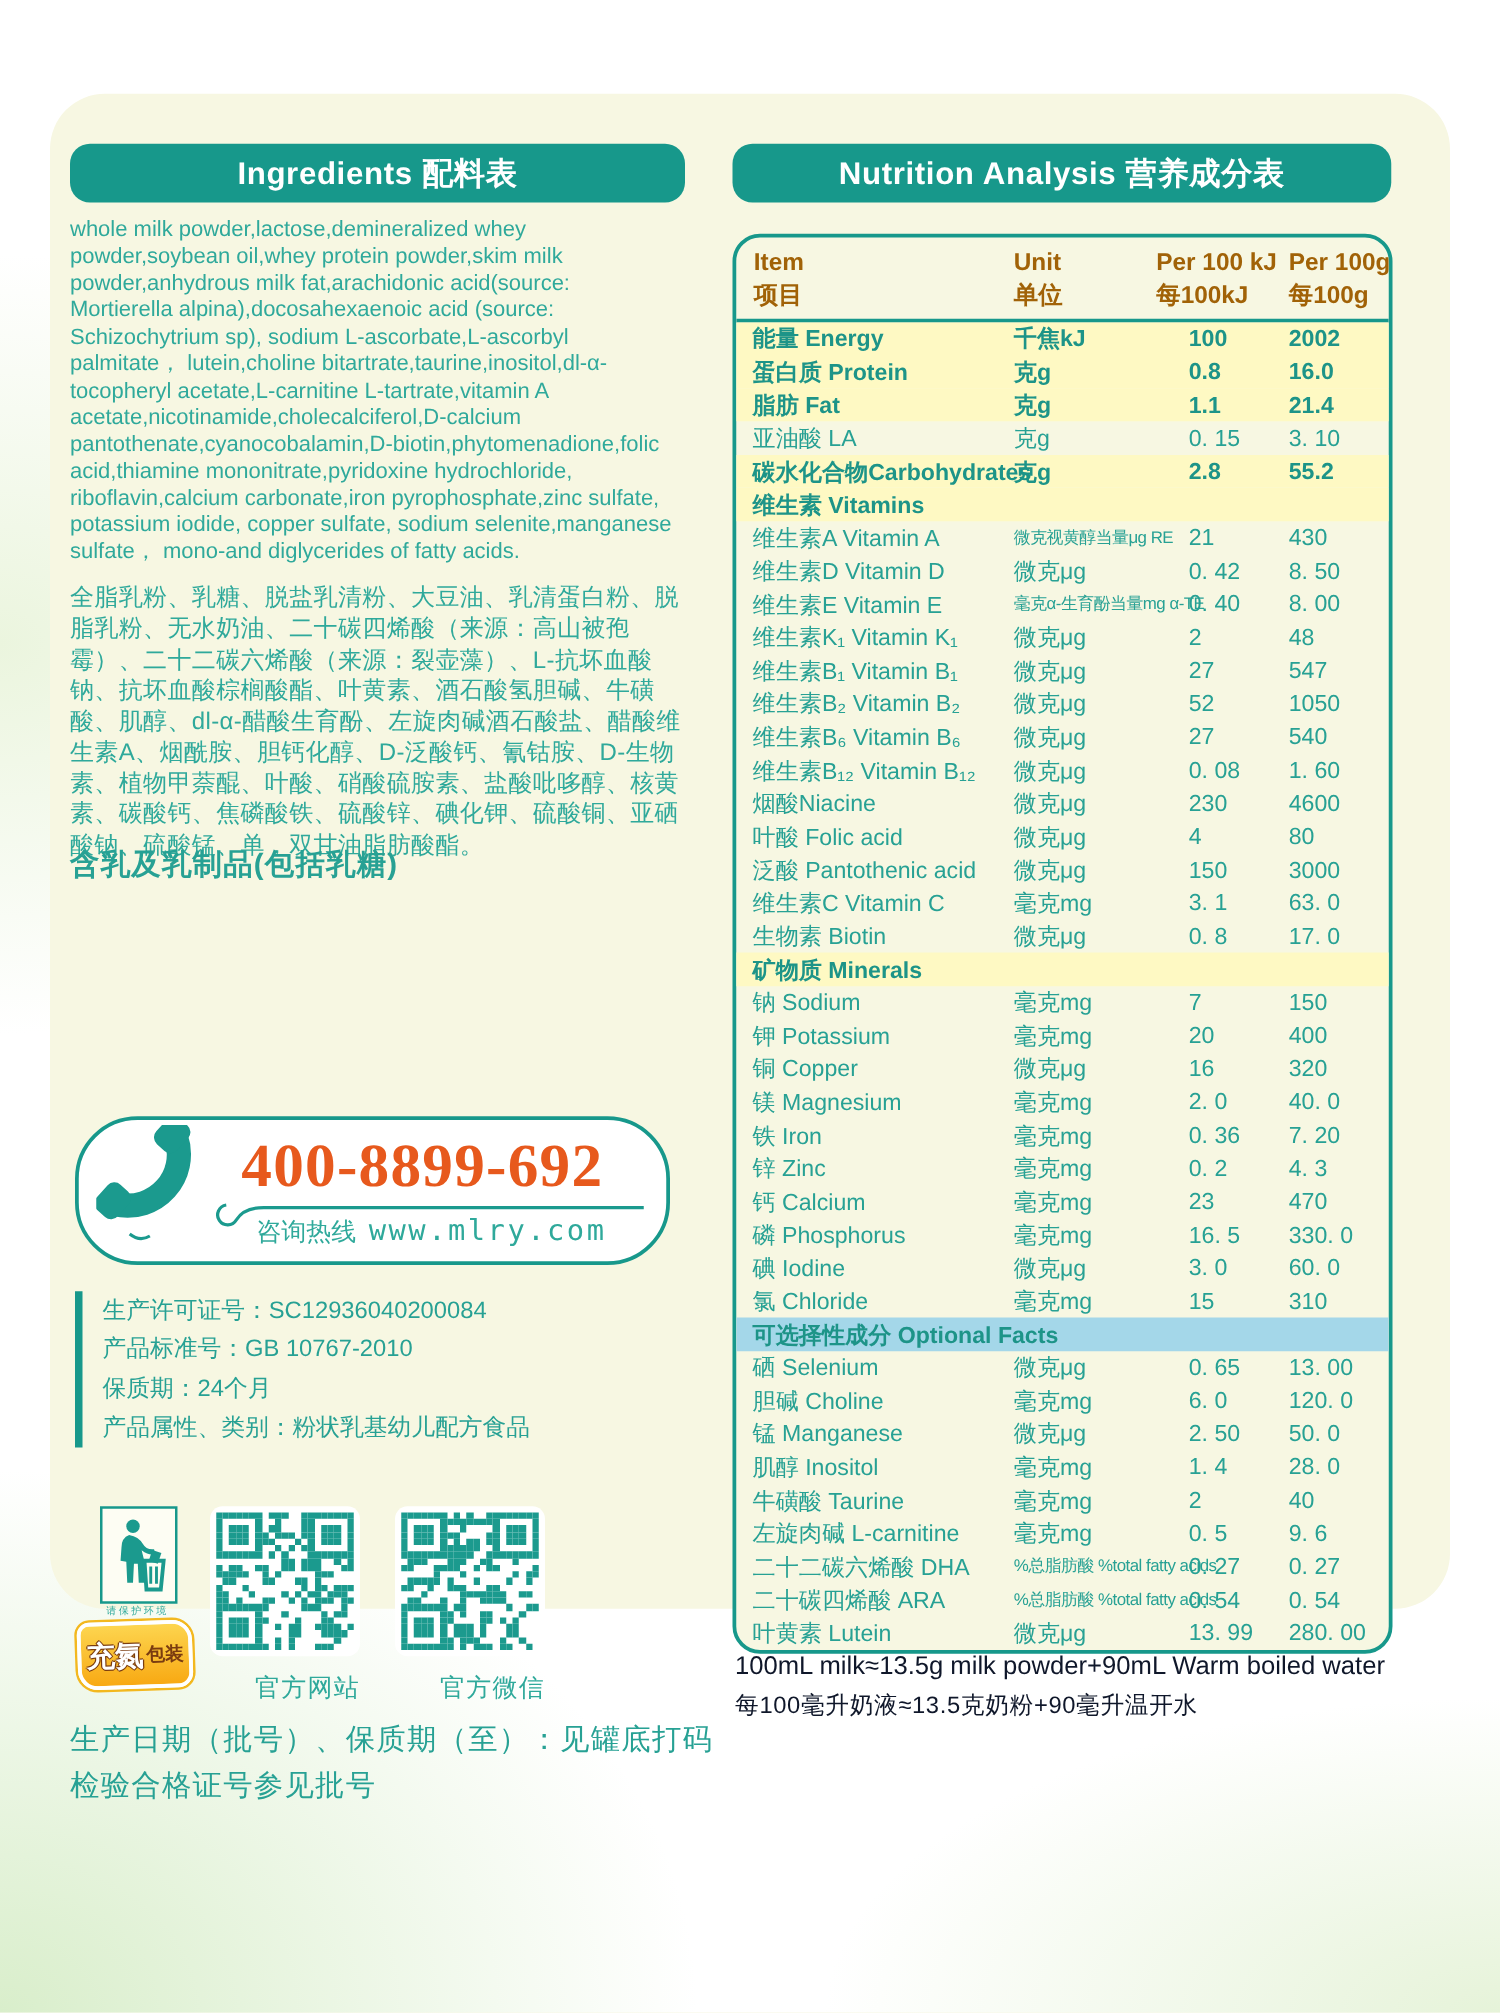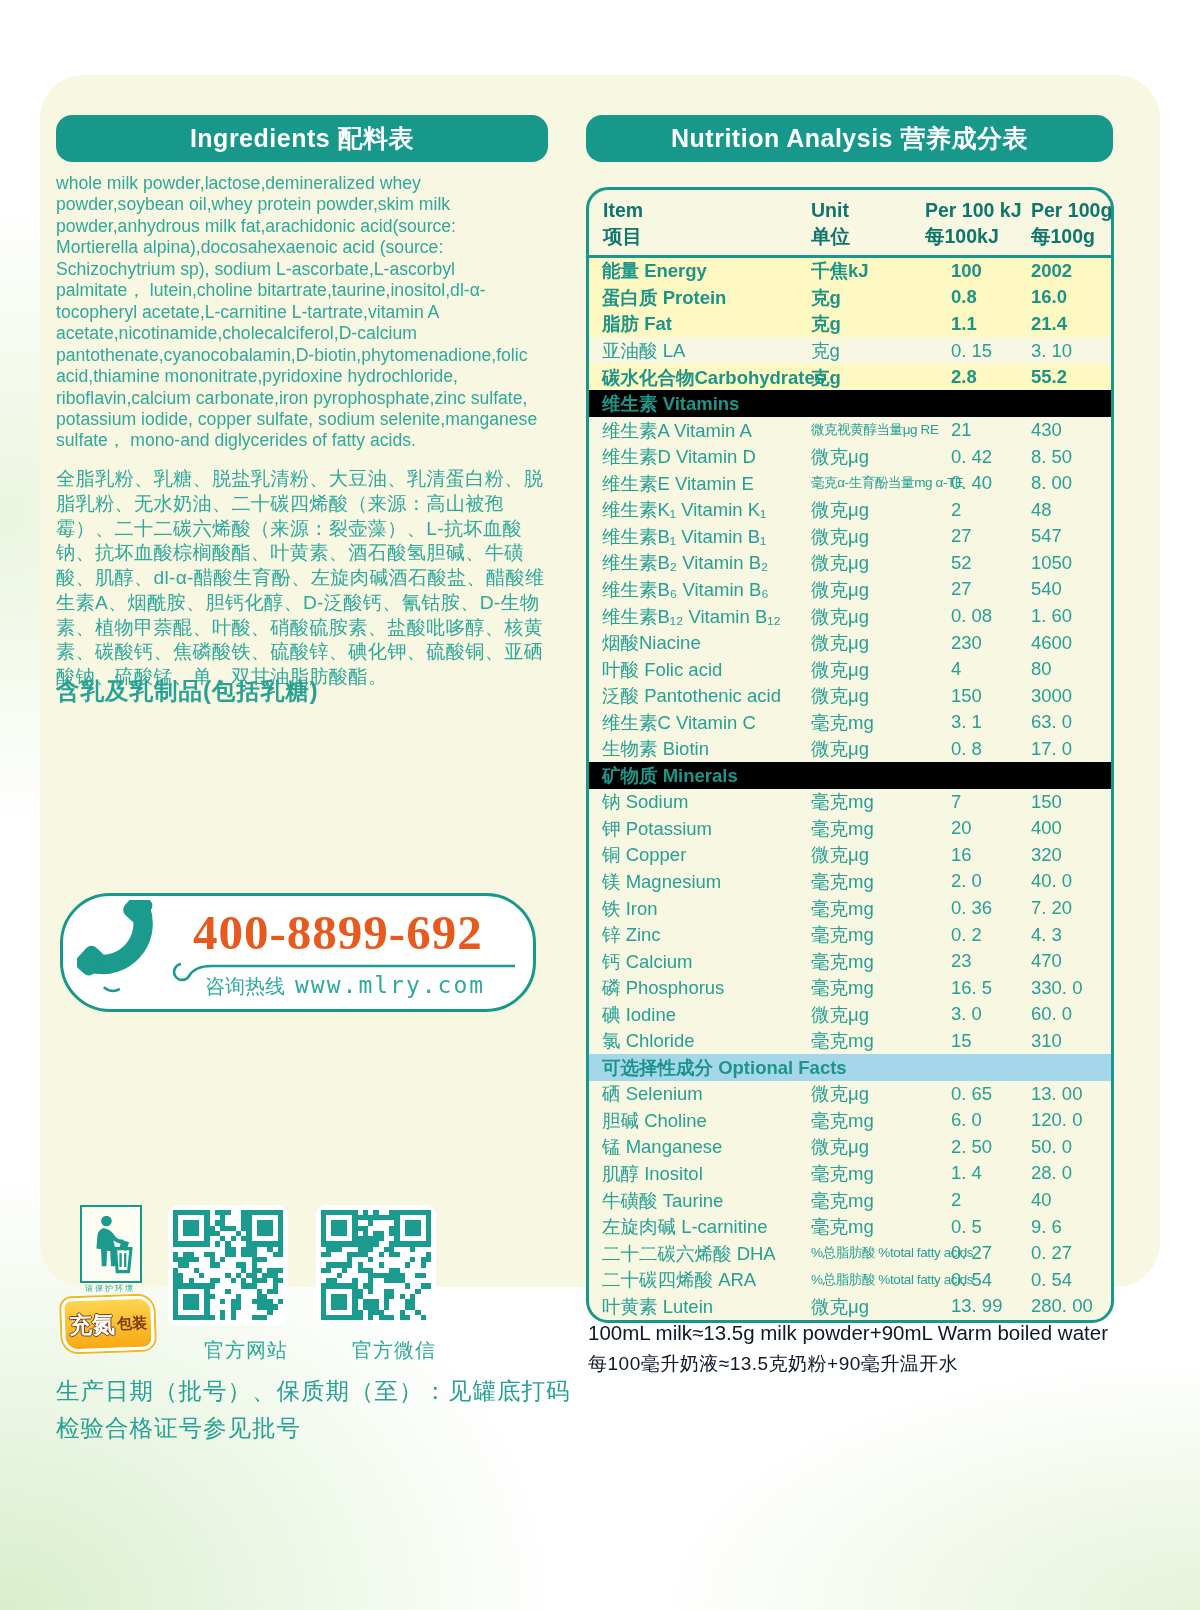--- a/index.html
+++ b/index.html
@@ -47,30 +47,30 @@
   .qr1{left:128px;} .qr2{left:276px;}
   .qrpad{width:110px;height:110px;background:#fff;border-radius:10px;padding:5px;}
   .qr-grid{display:grid;grid-template-columns:repeat(21,1fr);grid-template-rows:repeat(21,1fr);width:110px;height:110px;}
   .qr-grid i{display:block;}
   .qr-grid i.on{background:#1b9a8e;}
   .qrlabel{margin-top:12px;text-align:right;color:#2fa99b;font-size:20px;letter-spacing:1px;}
   .datenote{position:absolute;left:16px;top:1298px;color:#27a194;font-size:23.5px;line-height:1.58;letter-spacing:1px;}
   
   .ntable{position:absolute;left:546px;top:112px;width:528px;background:#f7f7e2;border:3px solid #17988b;border-radius:22px;overflow:hidden;box-sizing:border-box;}
   .nhead{display:grid;grid-template-columns:222px 140px 80px 80px;padding:7px 0 5px 0;border-bottom:3px solid #17988b;}
-  .nhead .hc{color:#0f766e;font-weight:bold;font-size:19.5px;line-height:1.35;}
+  .nhead .hc{color:#a16207;font-weight:bold;font-size:19.5px;line-height:1.35;}
   .nhead .hc.c1{padding-left:14px;}
   .nhead .hc.c3{transform:translateX(-26px);white-space:nowrap;}
   .nhead .hc.c4{white-space:nowrap;}
   .nrow{display:grid;grid-template-columns:222px 140px 80px 80px;height:26.55px;align-items:center;color:#27a194;font-size:18.5px;white-space:nowrap;}
   .nrow .cell{overflow:visible;}
   .nrow .label{padding-left:13px;}
   .nrow .unit.small{font-size:13.5px;letter-spacing:-0.4px;}
   .nrow.hl{background:#fef9c3;font-weight:bold;color:#1d9488;}
-  .nrow.s{background:#000000;}
+  .nrow.s{background:#fef9c3;}
   .nrow.s .label{font-weight:bold;color:#1d9488;}
   .nrow.s2{background:#a4d7e9;}
   .nrow.s2 .label{font-weight:bold;color:#1d9488;}
   .nnotes{position:absolute;left:548px;top:1246px;color:#0f172a;}
   .nnotes .n1{font-size:20.5px;margin-bottom:6px;}
   .nnotes .n2{font-size:19px;letter-spacing:.5px;}
 </style>
 </head>
 <body>
 
@@ -97,20 +97,26 @@
     <div class="phone-num">400-8899-692</div>
     <svg class="cord" width="360" height="32" viewBox="0 0 360 32">
       <path d="M356 12 H 52 q-16 0 -22 10 a8 8 0 1 1 -8 -12" fill="none" stroke="#1b9a8e" stroke-width="2.6"></path>
     </svg>
     <div class="phone-sub">
       <span class="cap">咨询热线</span>
       <span class="web">www.mlry.com</span>
     </div>
   </div>
 
+  <div class="barblock lic">
+    <div>生产许可证号：SC12936040200084</div>
+    <div>产品标准号：GB 10767-2010</div>
+    <div>保质期：24个月</div>
+    <div>产品属性、类别：粉状乳基幼儿配方食品</div>
+  </div>
 
   <div class="ecobox">
     <svg width="46" height="62" viewBox="0 0 60 80" fill="#1b9a8e">
       <circle cx="24" cy="10" r="7"></circle>
       <path d="M20 19 q-8 3 -8 13 l-1 14 6 1 1 22 h6 l1 -20 4 0 1 20 h6 l1 -18 -4 -16 q8 6 14 4 l-1 -5 q-8 1 -12 -6 q-4 -7 -14 -9 z"></path>
       <path d="M36 46 h20 l-3 30 h-15 z" fill="none" stroke="#1b9a8e" stroke-width="4"></path>
       <rect x="41" y="52" width="3" height="18"></rect>
         <rect x="47" y="52" width="3" height="18"></rect>
       <rect x="42" y="36" width="10" height="12" transform="rotate(18 47 42)"></rect>
     </svg>

